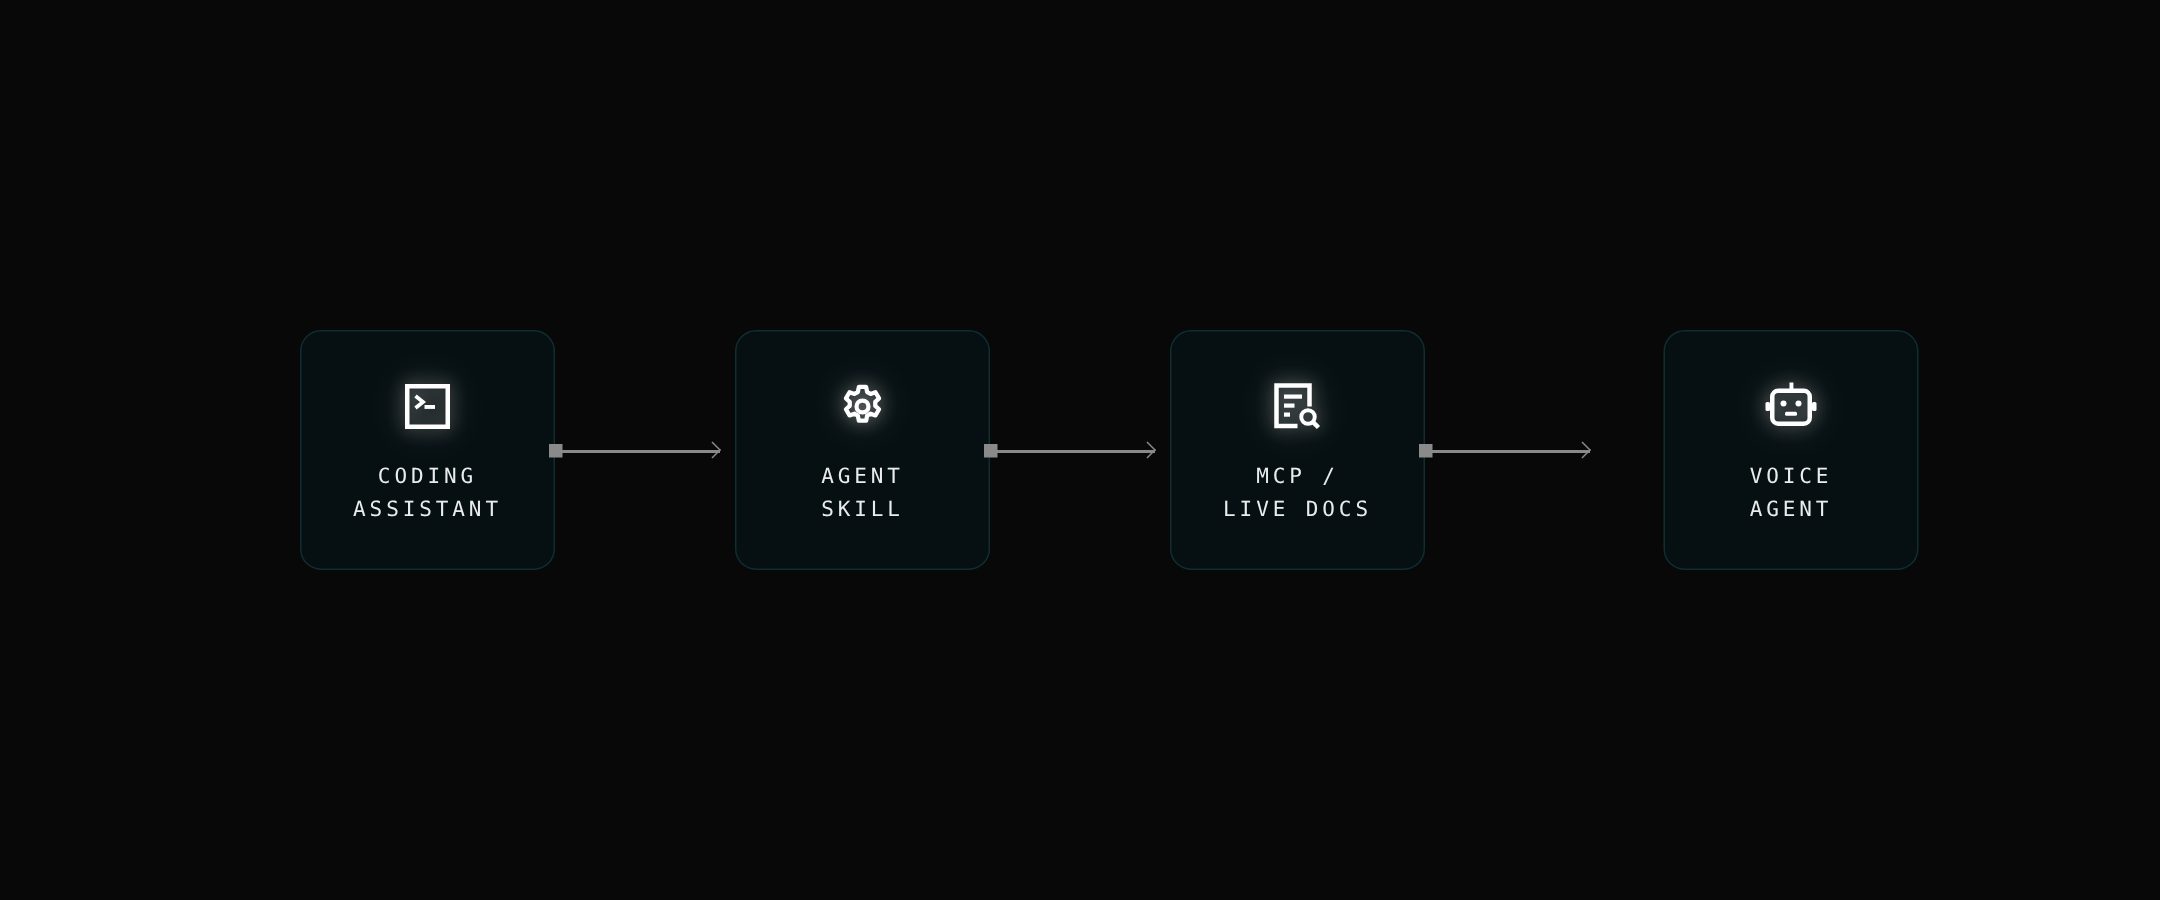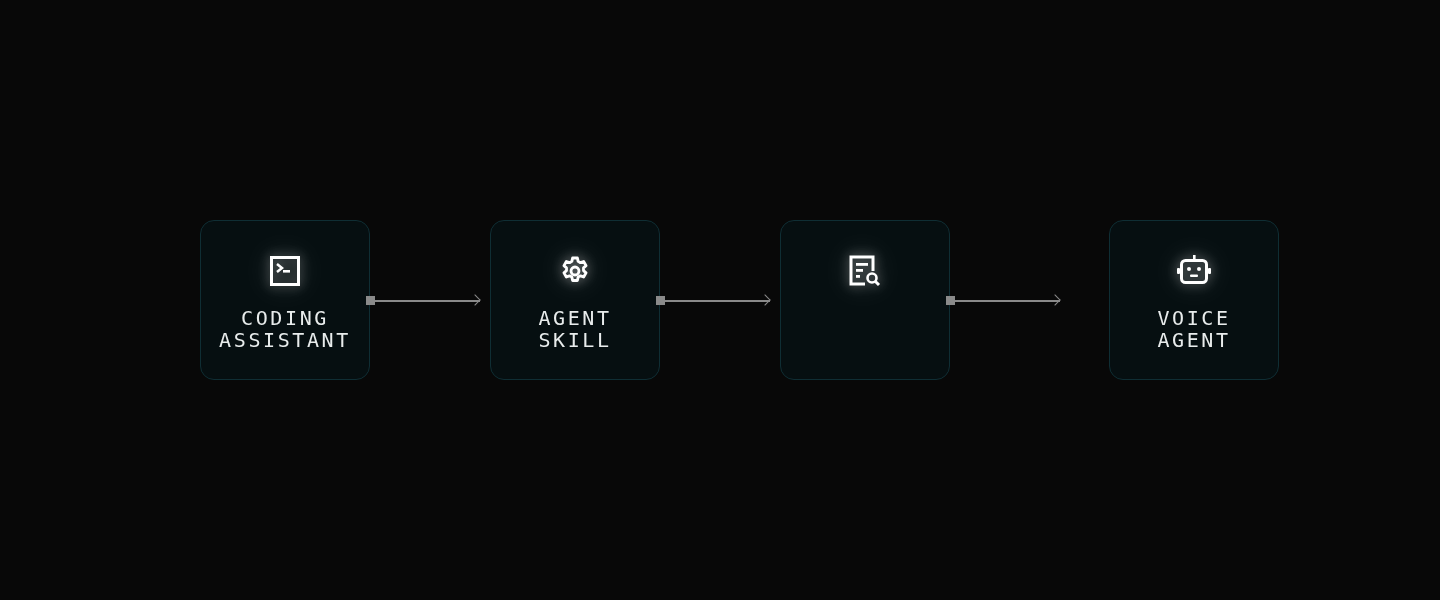--- a/index.html
+++ b/index.html
@@ -25,21 +25,21 @@
     width: 36px; height: 36px;
     margin-left: -18px;
     display: flex; align-items: center; justify-content: center;
     filter: drop-shadow(0 0 6px rgba(255,255,255,0.45)) drop-shadow(0 0 14px rgba(255,255,255,0.2));
   }
   .label {
     position: absolute;
     left: 0; right: 0; top: 86px;
     text-align: center;
     color: #e8ecec;
-    font-size: 20px;
+    font-size: 14px;
     line-height: 22px;
     letter-spacing: 2.6px;
     white-space: pre-line;
   }
   .connector {
     position: absolute;
     top: 295px;
     height: 10px;
   }
   .connector .dot {
@@ -101,20 +101,22 @@
   <span class="icon">
     <svg width="34" height="34" viewBox="0 0 34 34">
       <path d="M17 30 H3 V3 H25 V17" fill="none" stroke="#ffffff" stroke-width="3"></path>
       <rect x="8" y="9" width="12" height="2.8" fill="#ffffff"></rect>
       <rect x="8" y="15" width="7" height="2.8" fill="#ffffff"></rect>
       <rect x="8" y="21" width="4" height="2.8" fill="#ffffff"></rect>
       <circle cx="24" cy="24" r="4.5" fill="none" stroke="#ffffff" stroke-width="2.6"></circle>
       <path d="M27.2 27.2 L31 31" stroke="#ffffff" stroke-width="3"></path>
     </svg>
   </span>
+  <div class="label">MCP /
+LIVE DOCS</div>
 </div>
 
 <div class="connector" style="left:946px; width:116px">
   <div class="dot"></div>
   <div class="line" style="width:106px"></div>
   <div class="arrow" style="left:105px"></div>
 </div>
 
 <div class="node" style="left:1109px">
   <span class="icon">

